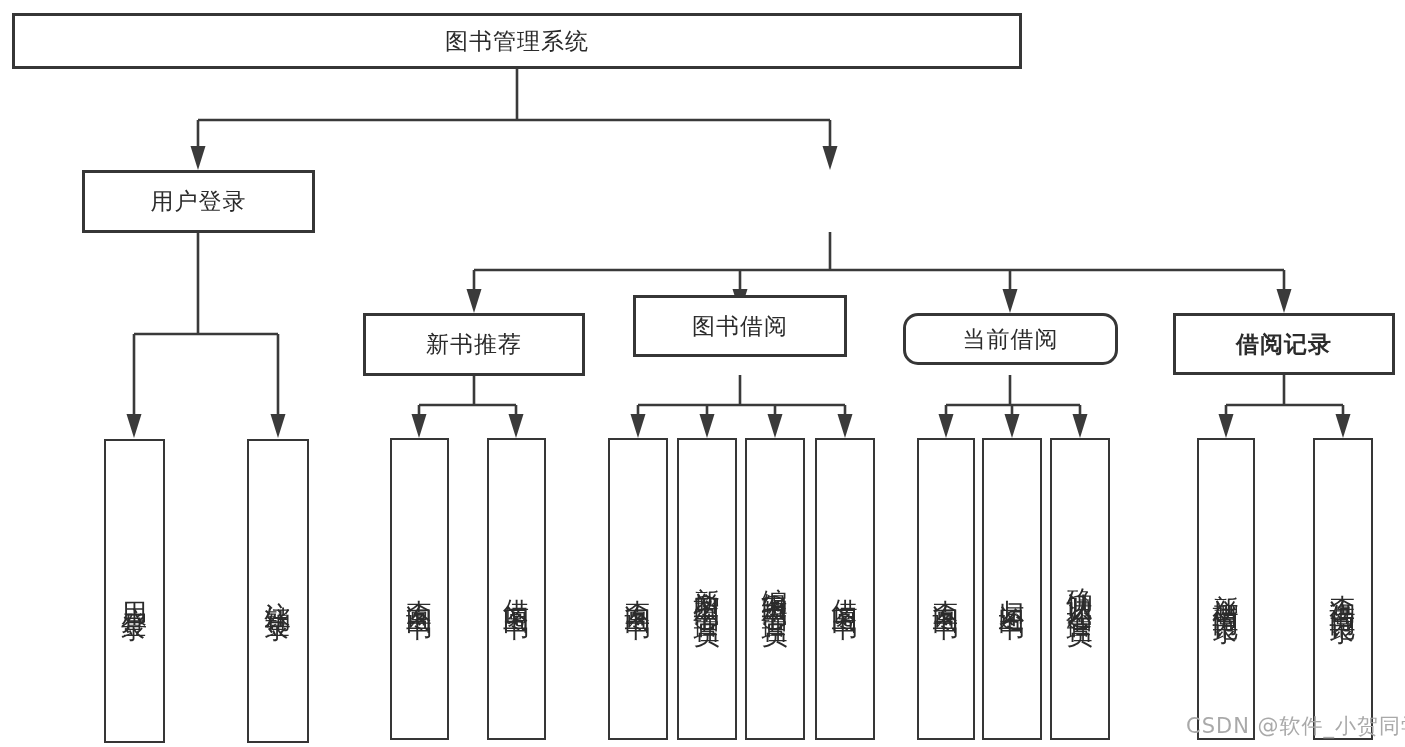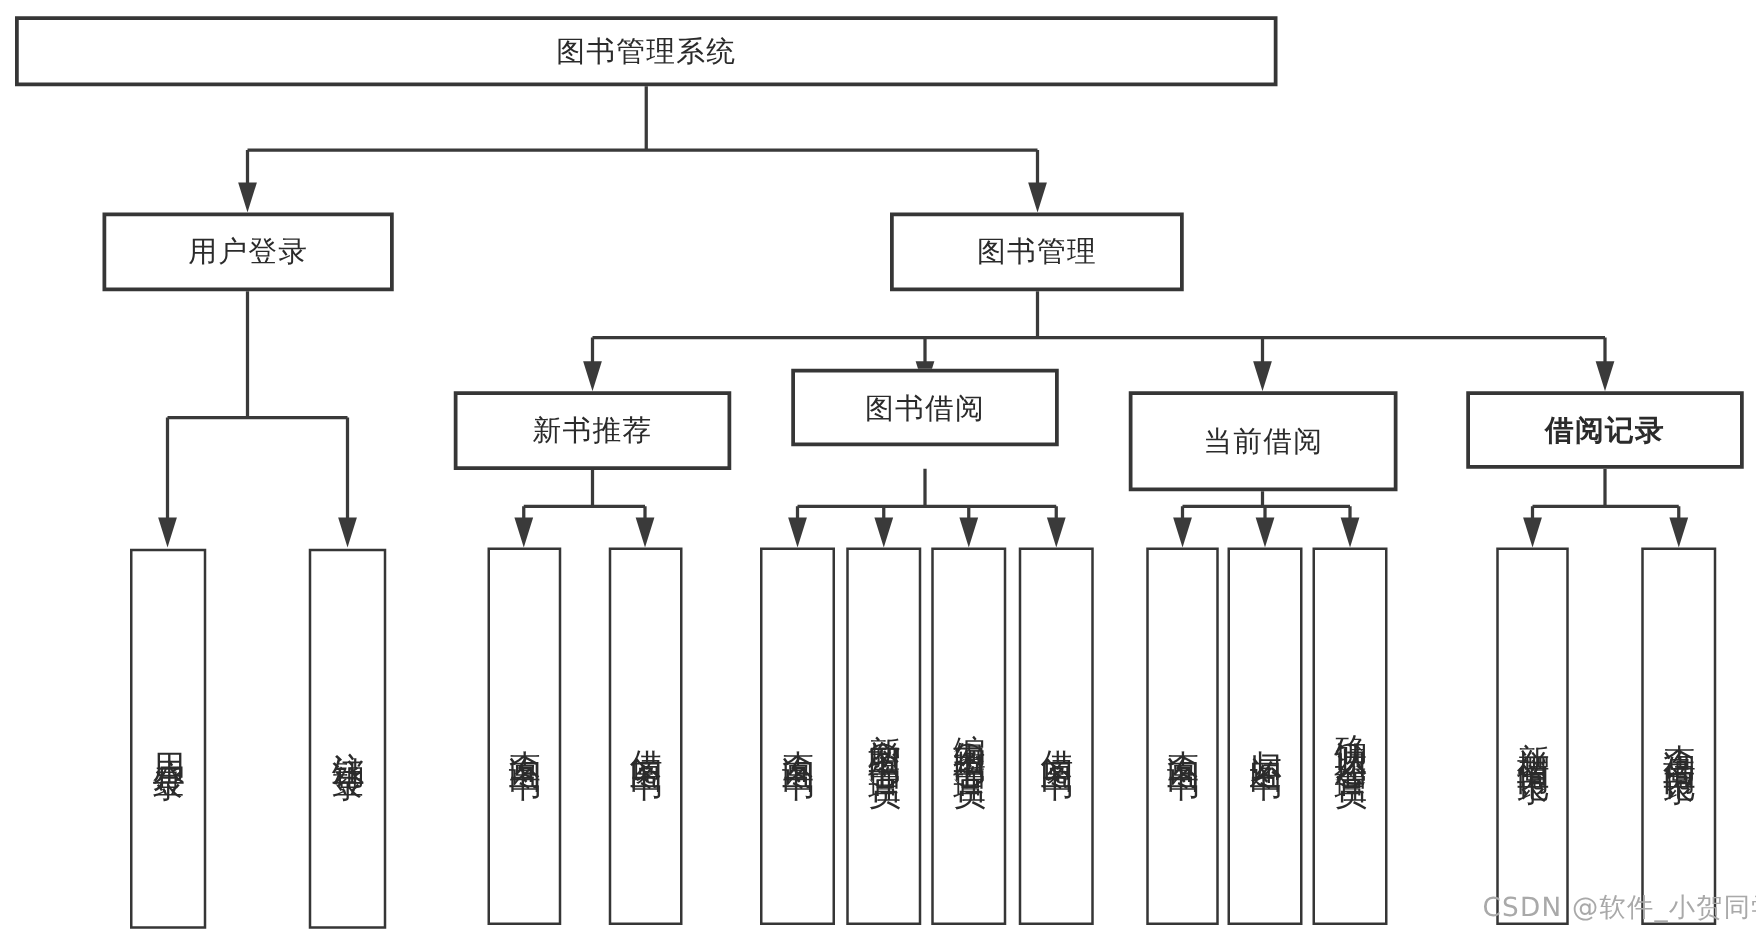--- a/index.html
+++ b/index.html
@@ -114,25 +114,24 @@
     <g>
       <path d="M1284 375 V405 M1226 405 H1343 M1226 405 V430 M1343 405 V430"></path>
       <polygon points="1218.5,414 1233.5,414 1226,438"></polygon>
       <polygon points="1335.5,414 1350.5,414 1343,438"></polygon>
     </g>
   </svg>
 
   <div class="node" style="left:12px; top:13px; width:1010px; height:56px;text-align:center;">图书管理系统</div>
 
   <div class="node" style="left:82px; top:170px; width:233px; height:63px;">用户登录</div>
-  <div class="node" style="left:712px; top:170px; width:235px; height:63px;">图书管理</div>
 
   <div class="node" style="left:363px; top:313px; width:222px; height:63px;">新书推荐</div>
   <div class="node" style="left:633px; top:295px; width:214px; height:62px;">图书借阅</div>
-  <div class="node" style="left:903px; top:313px; width:215px; height:80px;">当前借阅</div>
+  <div class="node" style="left:903px; top:313px; width:215px; height:52px;border-radius:15px;">当前借阅</div>
   <div class="node" style="left:1173px; top:313px; width:222px; height:62px;font-weight:bold;">借阅记录</div>
 
   <div class="node leaf" style="left:104px; top:439px; width:61px; height:304px;">用户登录</div>
   <div class="node leaf" style="left:247px; top:439px; width:62px; height:304px;">注销登录</div>
 
   <div class="node leaf" style="left:390px; top:438px; width:59px; height:302px;">查询图书</div>
   <div class="node leaf" style="left:487px; top:438px; width:59px; height:302px;">借阅图书</div>
 
   <div class="node leaf" style="left:608px; top:438px; width:60px; height:302px;">查询图书</div>
   <div class="node leaf" style="left:677px; top:438px; width:60px; height:302px;">新增图书（管理员）</div>

